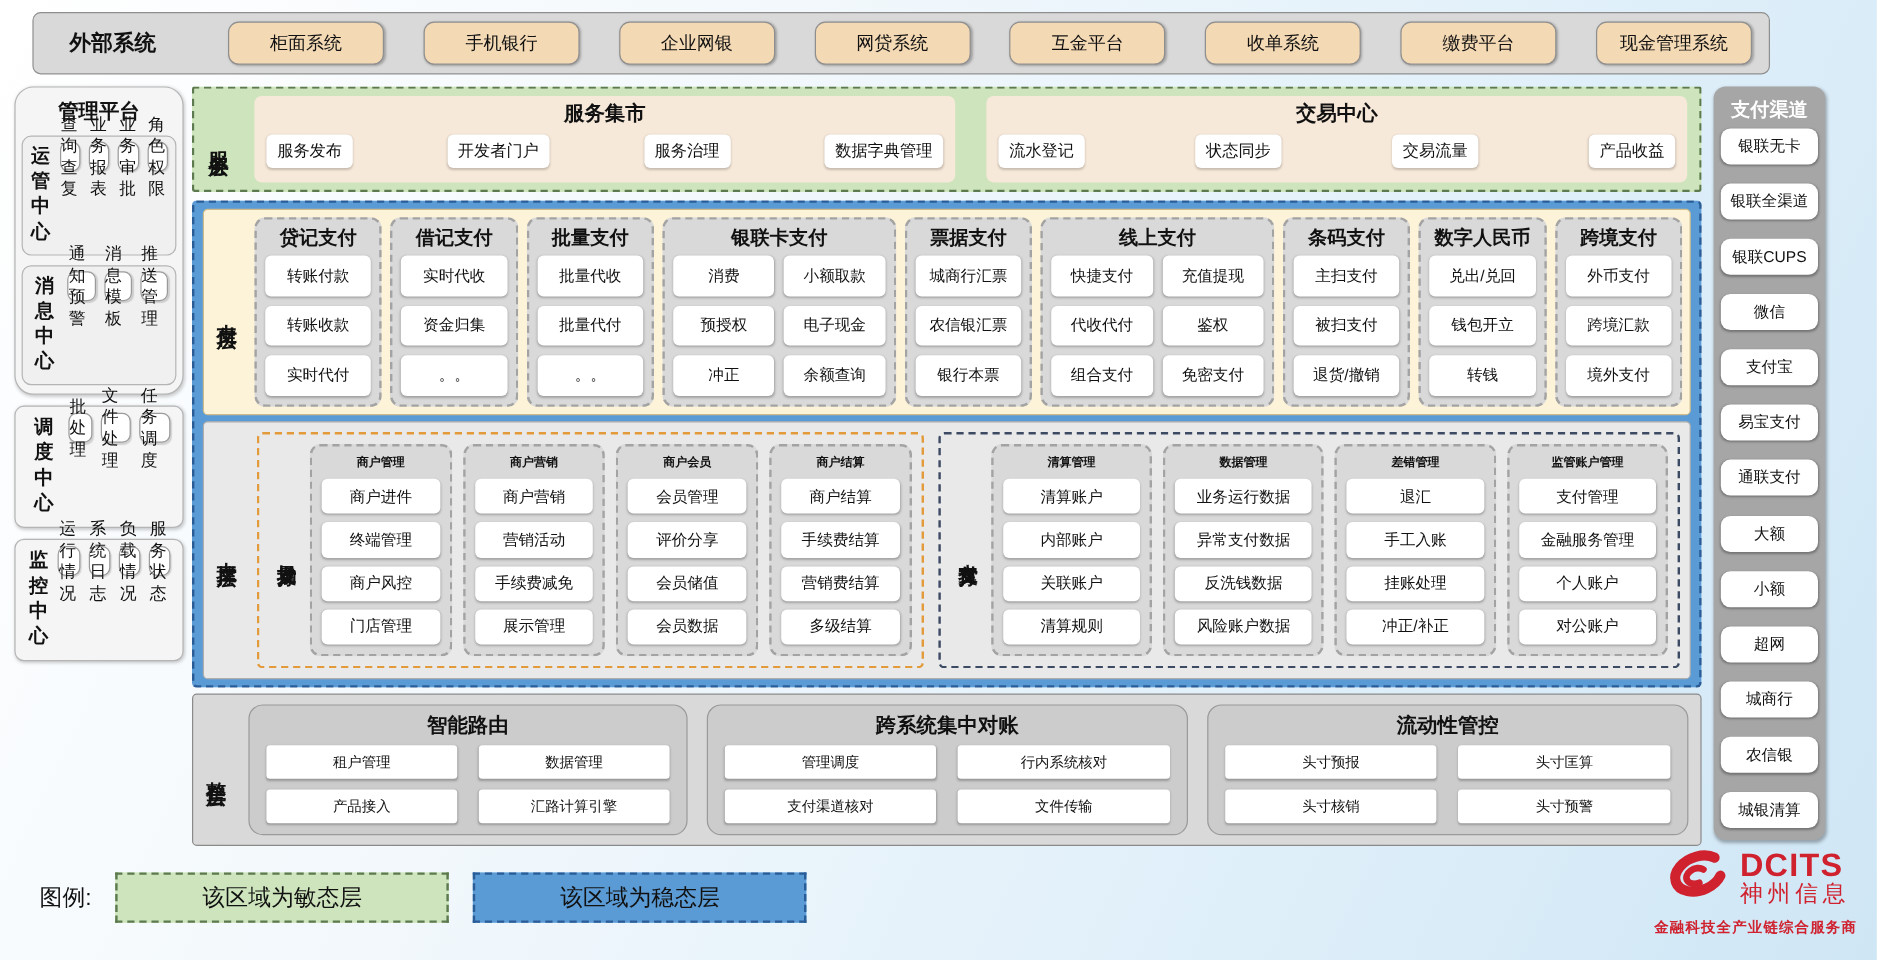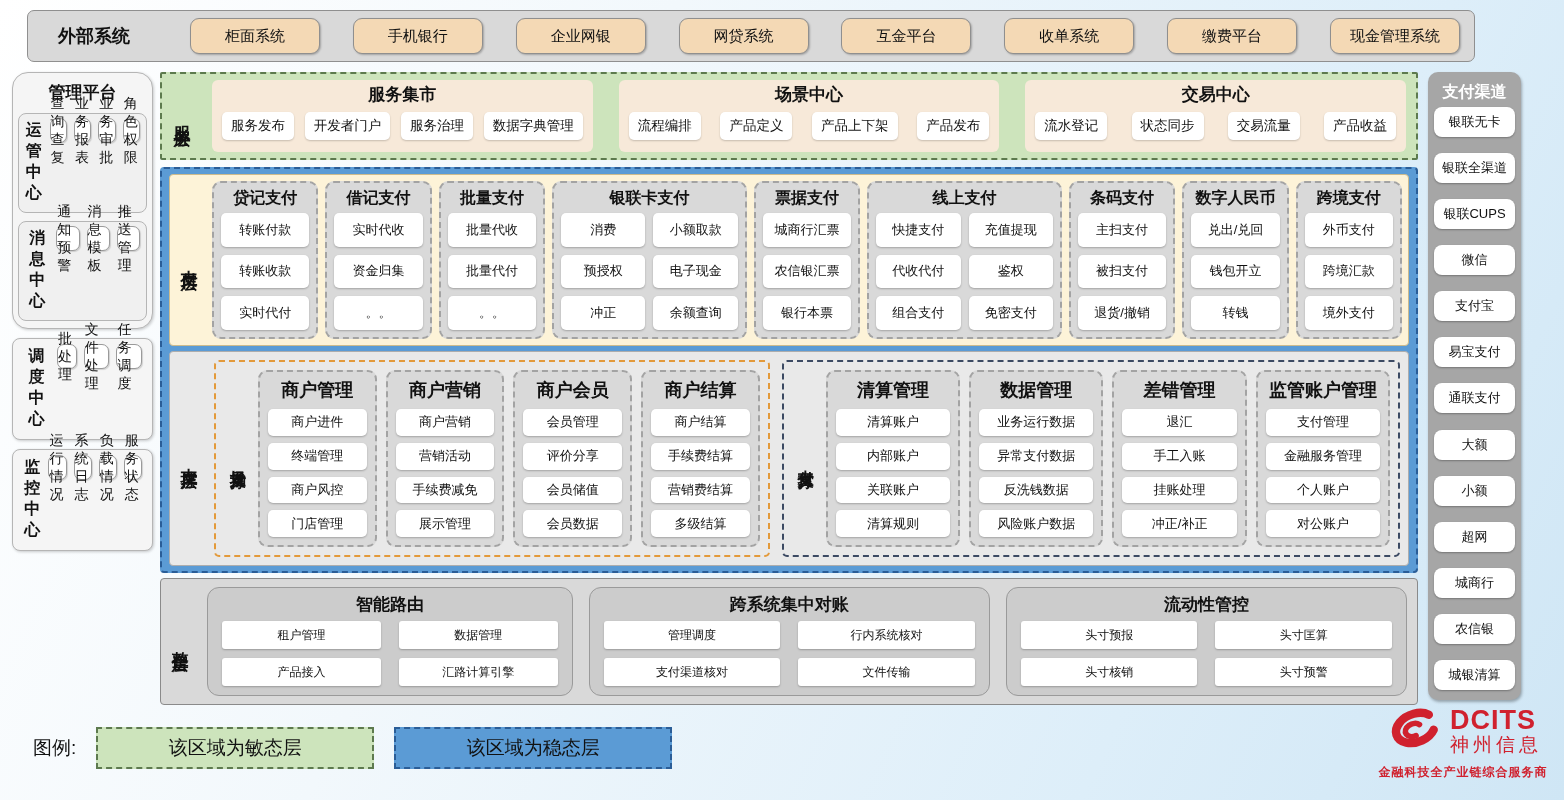--- a/index.html
+++ b/index.html
@@ -101,21 +101,21 @@
   .support-groups{flex:1;display:flex;gap:12px;}
   .sup-group{box-sizing:border-box;border-radius:5px;display:flex;padding:8px 8px;gap:6px;}
   .sup-orange{flex:43;border:2px dashed #e39a3b;}
   .sup-navy{flex:48;border:2px dashed #3c4a63;}
   .sup-vlabel{font-size:16px;width:28px;flex:none;letter-spacing:1px;}
   .sup-cols{flex:1;display:flex;gap:9px;}
   .sup-col{
     flex:1;background:#d9d9d9;border:2px dashed #a3a3a3;border-radius:9px;
     box-sizing:border-box;padding:4px 8px 8px;display:flex;flex-direction:column;gap:7px;min-width:0;
   }
-  .sup-title{font-size:18px;font-weight:bold;text-align:center;white-space:nowrap;padding:2px 0 0;}
+  .sup-title{font-size:10px;font-weight:bold;text-align:center;white-space:nowrap;padding:2px 0 0;}
   .sup-btn{
     flex:1;background:#fff;border-radius:5px;display:flex;align-items:center;justify-content:center;
     font-size:13px;white-space:nowrap;box-shadow:0 1px 2px rgba(0,0,0,.25);padding:0 2px;
   }
   
   .integration{
     flex:1;background:#d9d9d9;border:1.5px solid #8a8a8a;border-radius:4px;
     box-sizing:border-box;display:flex;padding:8px 10px 8px 2px;gap:10px;
   }
   .int-vlabel{font-size:17px;width:34px;flex:none;}
@@ -216,29 +216,20 @@
           <div class="svc-group">
             <div class="svc-title">服务集市</div>
             <div class="svc-items">
               <div class="svc-btn">服务发布</div>
               <div class="svc-btn">开发者门户</div>
               <div class="svc-btn">服务治理</div>
               <div class="svc-btn">数据字典管理</div>
             </div>
           </div>
           <div class="svc-group">
-            <div class="svc-title">场景中心</div>
-            <div class="svc-items">
-              <div class="svc-btn">流程编排</div>
-              <div class="svc-btn">产品定义</div>
-              <div class="svc-btn">产品上下架</div>
-              <div class="svc-btn">产品发布</div>
-            </div>
-          </div>
-          <div class="svc-group">
             <div class="svc-title">交易中心</div>
             <div class="svc-items">
               <div class="svc-btn">流水登记</div>
               <div class="svc-btn">状态同步</div>
               <div class="svc-btn">交易流量</div>
               <div class="svc-btn">产品收益</div>
             </div>
           </div>
         </div>
     </section>

